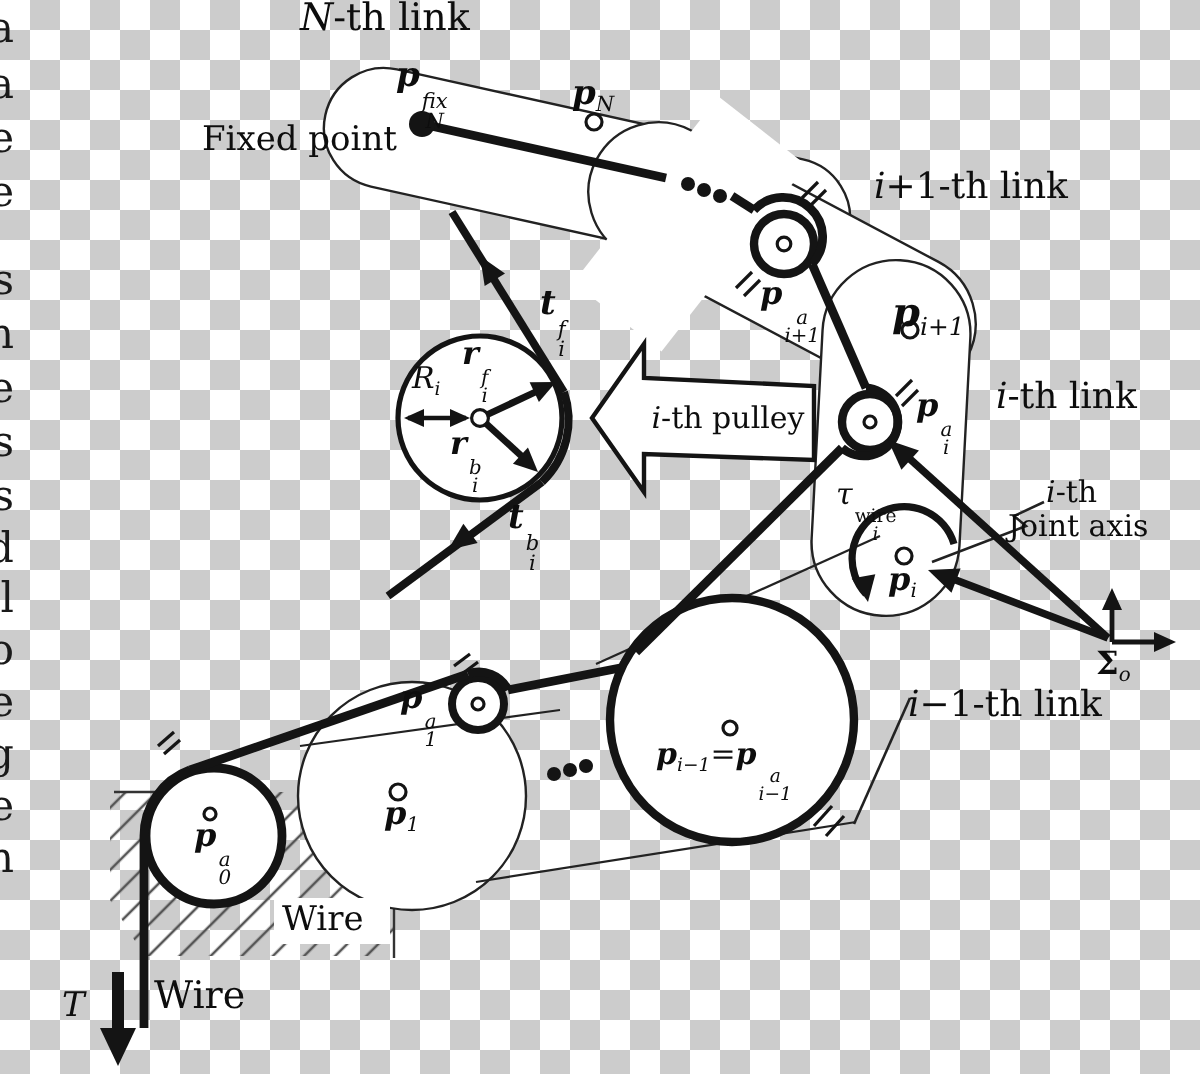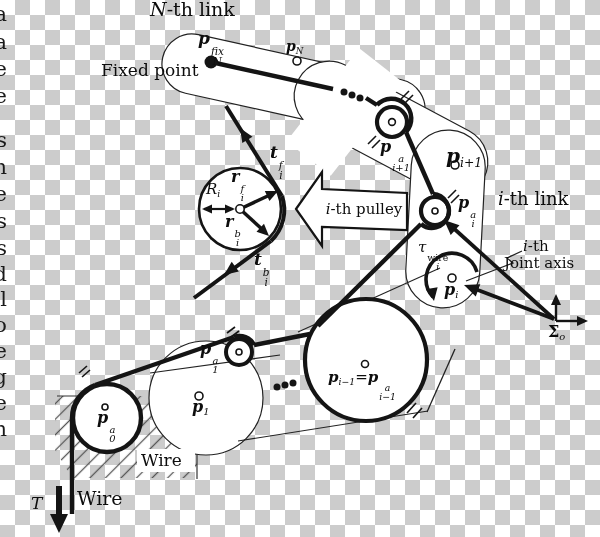--- a/index.html
+++ b/index.html
@@ -193,21 +193,22 @@
   </svg>
 
   <div class="whitebox" style="left:137px;top:449px;width:58px;height:23px;"></div>
 
   <div class="lbl" style="left:101px;top:62px;font-size:17px;"><span class="sg-r">Fixed point</span></div>
   <div class="lbl" style="left:150px;top:0px;font-size:19px;"><span class="sg-i">N</span><span class="sg-r">-th link</span></div>
   <div class="lbl" style="left:198px;top:30px;font-size:17px;"><span class="sg-bi">p</span><span class="stk">
         <span class="sp it">fix</span>
         <span class="sb it">N</span>
       </span></div>
-  <div class="lbl" style="left:286px;top:39px;font-size:14px;"><span class="sg-bi">p</span><span class="sg-sub">N</span></div>
+  <div class="lbl" style="left:286px;top:39px;font-size:17px;"><span class="sg-bi">p</span><span class="sg-sub">N</span></div>
+  <div class="lbl" style="left:437px;top:85px;font-size:18px;"><span class="sg-i">i</span><span class="sg-r">+1-th link</span></div>
   <div class="lbl" style="left:380px;top:139px;font-size:16px;"><span class="sg-bi">p</span><span class="stk">
         <span class="sp it">a</span>
         <span class="sb it">i+1</span>
       </span></div>
   <div class="lbl" style="left:446px;top:146px;font-size:20px;"><span class="sg-bi">p</span><span class="sg-sub">i+1</span></div>
   <div class="lbl" style="left:498px;top:190px;font-size:18px;"><span class="sg-i">i</span><span class="sg-r">-th link</span></div>
   <div class="lbl" style="left:458px;top:195px;font-size:16px;"><span class="sg-bi">p</span><span class="stk">
         <span class="sp it">a</span>
         <span class="sb it">i</span>
       </span></div>
@@ -230,20 +231,21 @@
         <span class="sb it">i</span>
       </span></div>
   <div class="lbl" style="left:418px;top:240px;font-size:15px;"><span class="sg-i">τ</span><span class="stk">
         <span class="sp rm">wire</span>
         <span class="sb it">i</span>
       </span></div>
   <div class="lbl" style="left:444px;top:282px;font-size:16px;"><span class="sg-bi">p</span><span class="sg-sub">i</span></div>
   <div class="lbl" style="left:523px;top:239px;font-size:15px;"><span class="sg-i">i</span><span class="sg-r">-th</span></div>
   <div class="lbl" style="left:504px;top:256px;font-size:15px;"><span class="sg-r">Joint axis</span></div>
   <div class="lbl" style="left:548px;top:324px;font-size:16px;"><span class="sg-b">Σ</span><span class="sg-sub">o</span></div>
+  <div class="lbl" style="left:454px;top:344px;font-size:18px;"><span class="sg-i">i</span><span class="sg-r">−1-th link</span></div>
   <div class="lbl" style="left:328px;top:370px;font-size:15px;"><span class="sg-bi">p</span><span class="sg-sub">i−1</span><span class="sg-r">=</span><span class="sg-bi">p</span><span class="stk">
         <span class="sp it">a</span>
         <span class="sb it">i−1</span>
       </span></div>
   <div class="lbl" style="left:200px;top:341px;font-size:16px;"><span class="sg-bi">p</span><span class="stk">
         <span class="sp it">a</span>
         <span class="sb it">1</span>
       </span></div>
   <div class="lbl" style="left:192px;top:399px;font-size:16px;"><span class="sg-bi">p</span><span class="sg-sub">1</span></div>
   <div class="lbl" style="left:97px;top:410px;font-size:16px;"><span class="sg-bi">p</span><span class="stk">

